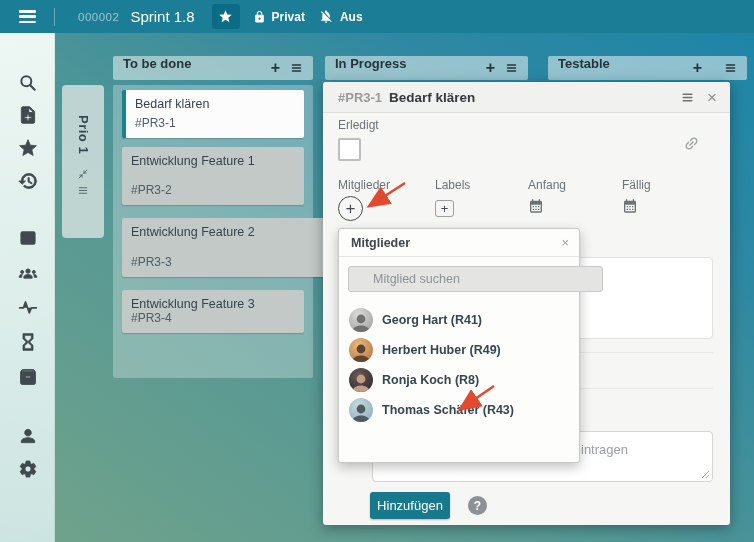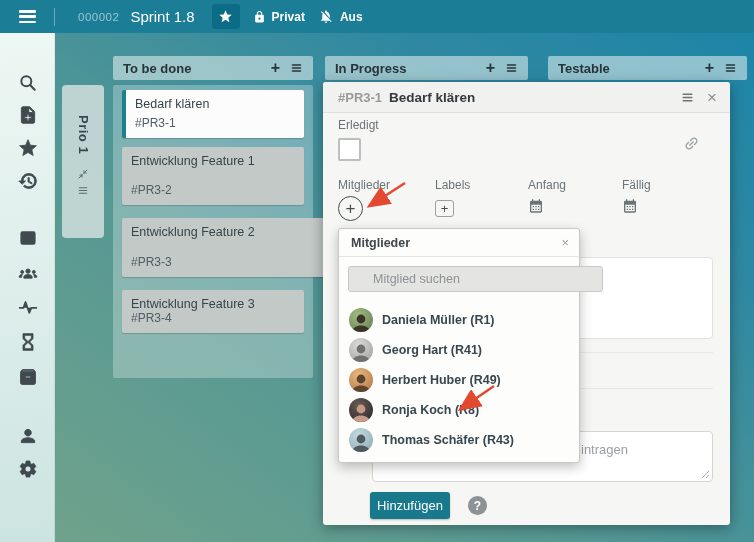--- a/index.html
+++ b/index.html
@@ -27,24 +27,24 @@
   .side-ic svg{width:20px;height:20px;fill:currentColor;stroke:currentColor;}
 
   
   .board{left:55px;top:33px;width:699px;height:509px;
          background:linear-gradient(to right top,#6FA28B 0%,#559894 38%,#2E88A2 75%,#1E85A7 100%);}
   .swimlane{left:7px;top:52px;width:42px;height:153px;background:rgba(205,221,219,.88);border-radius:4px;
             display:flex;flex-direction:column;align-items:center;}
   .swim-title{margin-top:30px;writing-mode:vertical-rl;font-size:13px;font-weight:700;color:#36474F;letter-spacing:.5px;}
   .swim-icons{margin-top:14px;display:flex;flex-direction:column;align-items:center;gap:5px;color:#5A6A6E;}
   .col-head{top:23px;height:24px;background:rgba(234,242,241,.55);border-radius:2px;
-            display:flex;align-items:center;font-size:13px;font-weight:700;color:#27343A;}
+            display:flex;font-size:13px;font-weight:700;color:#27343A;}
   .col-head .ch-title{margin-left:10px;flex:1;}
   .ch-ic{margin-right:10px;color:#27343A;cursor:pointer;display:flex;align-items:center;}
-  .col1{left:58px;width:200px;} .col2{left:270px;width:203px;} .col3{left:493px;width:199px;}
+  .col1{left:58px;width:200px;} .col2{left:270px;width:203px;} .col3{left:493px;width:199px;gap:12px;}
   .col-body{left:58px;top:52px;width:200px;height:293px;background:rgba(255,255,255,.28);border-radius:2px;}
   .card{left:67px;width:182px;background:#C2C9C7;border-radius:2px;box-shadow:0 1px 1px rgba(0,0,0,.18);cursor:pointer;}
   .card .c-title{position:absolute;left:9px;top:7px;font-size:12.5px;color:#37444B;}
   .card .c-id{position:absolute;left:9px;bottom:8px;font-size:12px;color:#4E5D64;}
   .card--active{background:#FCFCFC;border-left:4px solid #1D808F;width:178px;}
   .card-1{top:57px;height:48px;} .card-2{top:114px;height:58px;}
   .card-3{top:185px;height:59px;padding-left:48px;} .card-4{top:257px;height:43px;}
 
   
   .modal{left:323px;top:82px;width:407px;height:443px;background:#F6F6F4;border-radius:3px;
@@ -292,29 +292,20 @@
   </div>
 
   <div class="abs popup">
     <div class="p-head">
       <span class="p-title">Mitglieder</span>
       <span class="p-close">×</span>
     </div>
     <input class="p-search" type="text" placeholder="Mitglied suchen" style="">
     <div class="p-list">
       <div class="p-row">
-        <span class="avatar" style="background:radial-gradient(circle at 38% 30%,#A4BC82,#5D7A52);color:#3C3328">
-            <svg viewBox="0 0 24 24">
-              <circle cx="12" cy="9" r="4.4"></circle>
-              <path d="M3 23c0-5 4-7.6 9-7.6s9 2.6 9 7.6v2H3z"></path>
-            </svg>
-          </span>
-        <span class="p-name">Daniela Müller (R1)</span>
-      </div>
-      <div class="p-row">
         <span class="avatar" style="background:radial-gradient(circle at 40% 30%,#DCDCDA,#9A9A98);color:#70706E">
             <svg viewBox="0 0 24 24">
               <circle cx="12" cy="9" r="4.4"></circle>
               <path d="M3 23c0-5 4-7.6 9-7.6s9 2.6 9 7.6v2H3z"></path>
             </svg>
           </span>
         <span class="p-name">Georg Hart (R41)</span>
       </div>
       <div class="p-row">
         <span class="avatar" style="background:radial-gradient(circle at 40% 30%,#E9BA80,#B06F3E);color:#5D4430">

